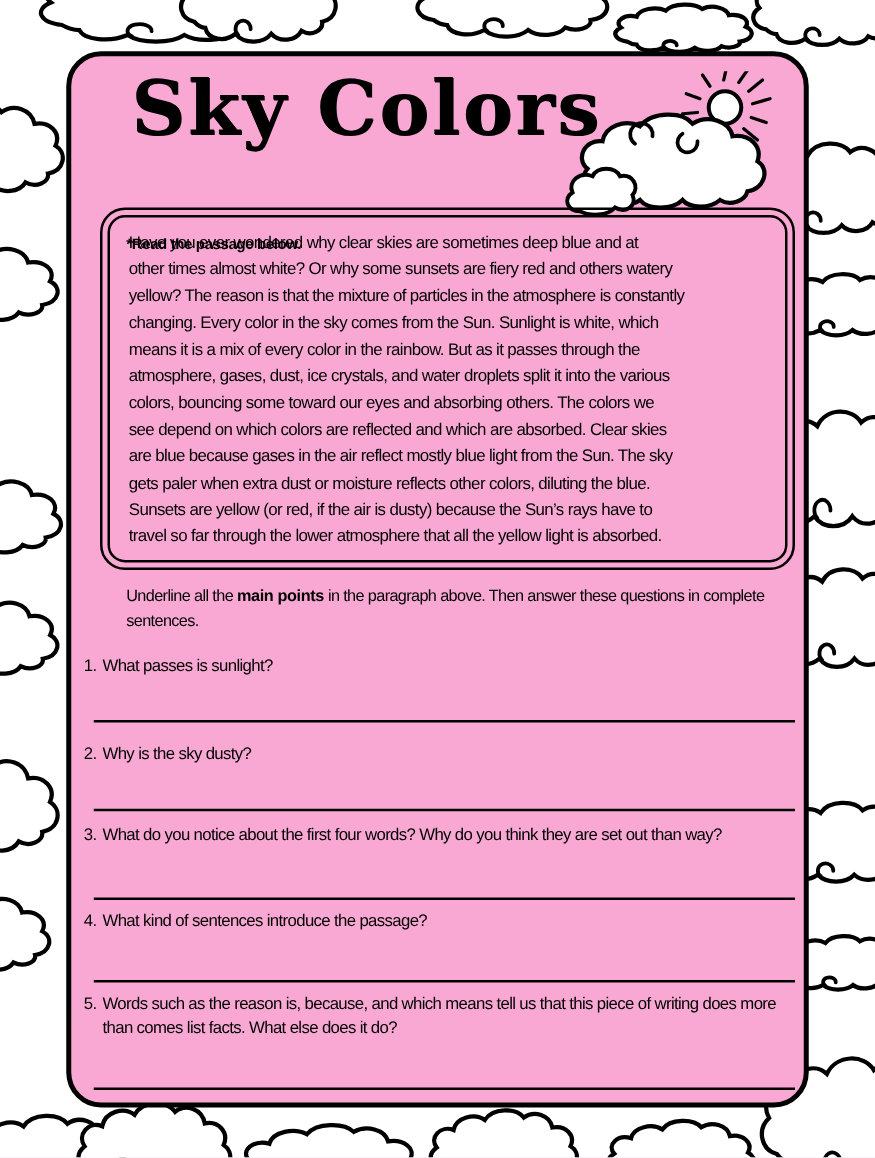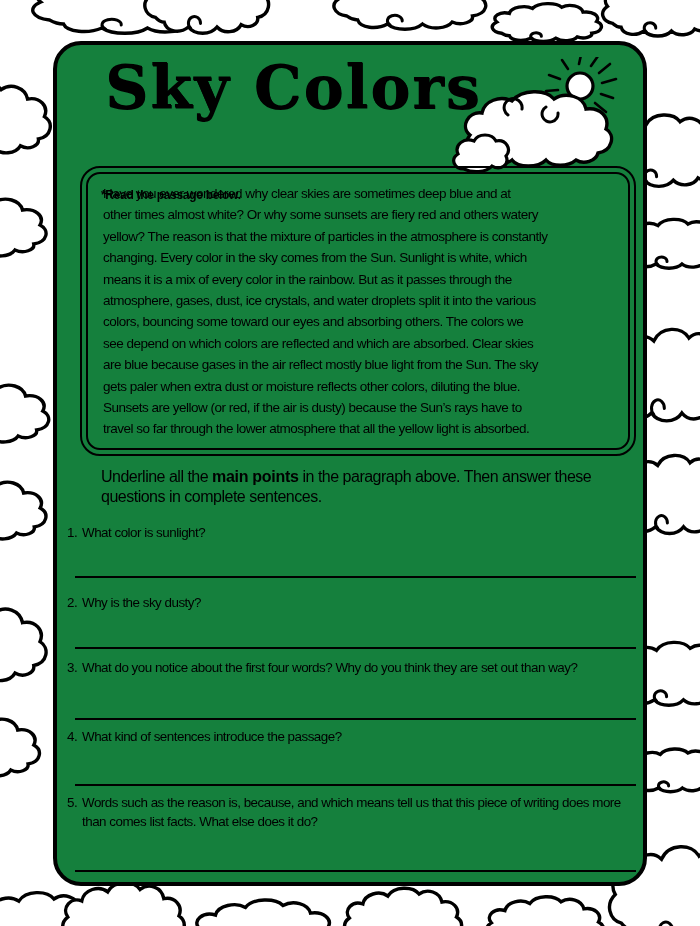--- a/index.html
+++ b/index.html
@@ -2,33 +2,33 @@
 <html><head>
 <meta charset="utf-8">
 <style>
   html,body{margin:0;padding:0;background:#fff;}
   #page{position:relative;width:700px;height:926px;background:#fff;overflow:hidden;
         font-family:"Liberation Sans",sans-serif;color:#000;}
   
   #bg-clouds{position:absolute;left:0;top:0;width:700px;height:926px;z-index:0;}
   
   #card{position:absolute;left:53px;top:41px;width:594px;height:845px;box-sizing:border-box;
-        background:#15803d;border:4px solid #000;border-radius:28px;z-index:1;}
+        background:#f9a8d4;border:4px solid #000;border-radius:28px;z-index:1;}
   .abs{position:absolute;}
   #worksheet-title{left:48px;top:10px;font-family:"DejaVu Serif",serif;font-weight:700;
         font-size:60px;line-height:64px;letter-spacing:2px;white-space:nowrap;
         text-shadow:0.6px 0.6px 0 #000;}
   #read-note{left:44px;top:95px;font-size:12px;font-weight:700;letter-spacing:-0.3px;margin-top:48px;}
   
   #passage-box{left:23px;top:121px;width:556px;height:290px;box-sizing:border-box;
         border:2.5px solid #000;border-radius:20px;padding:4px;}
   #passage-inner{width:100%;height:100%;box-sizing:border-box;border:2px solid #000;
         border-radius:14px;padding:9px 8px 0 15px;}
   #passage-text{font-size:13.5px;letter-spacing:-0.5px;line-height:21.4px;white-space:pre;}
-  #instruction{left:44px;top:422px;width:516px;font-size:16px;letter-spacing:-0.5px;line-height:20px;}
+  #instruction{left:44px;top:422px;width:516px;font-size:13px;letter-spacing:-0.5px;line-height:20px;}
   #instruction b{letter-spacing:-0.3px;}
   .question{left:10px;display:flex;font-size:13.4px;letter-spacing:-0.5px;line-height:19px;}
   .qnum{flex:0 0 15px;}
   .qtext{white-space:nowrap;}
   .qtext.wrap{white-space:normal;width:555px;}
   .answer-line{left:18px;width:561px;height:0;border-top:2px solid #000;}
   #q1{top:478px;} #q2{top:548px;} #q3{top:613px;} #q4{top:682px;} #q5{top:748px;}
   #line1{top:531px;} #line2{top:602px;} #line3{top:673px;} #line4{top:739px;} #line5{top:825px;}
   #sun-cloud{left:393px;top:12px;width:186px;height:124px;}
 </style>
@@ -123,21 +123,21 @@
 gets paler when extra dust or moisture reflects other colors, diluting the blue.
 Sunsets are yellow (or red, if the air is dusty) because the Sun’s rays have to
 travel so far through the lower atmosphere that all the yellow light is absorbed.</div>
       </div>
     </div>
 
     <div id="instruction" class="abs"><span>Underline all the </span><b>main points</b><span> in the paragraph above. Then answer these questions in complete sentences.</span></div>
 
     <div id="q1" class="abs question">
       <span class="qnum">1.</span>
-      <span class="qtext">What color is sunlight?</span>
+      <span class="qtext">What passes is sunlight?</span>
     </div>
     <div id="line1" class="abs answer-line"></div>
 
     <div id="q2" class="abs question">
       <span class="qnum">2.</span>
       <span class="qtext">Why is the sky dusty?</span>
     </div>
     <div id="line2" class="abs answer-line"></div>
 
     <div id="q3" class="abs question">

